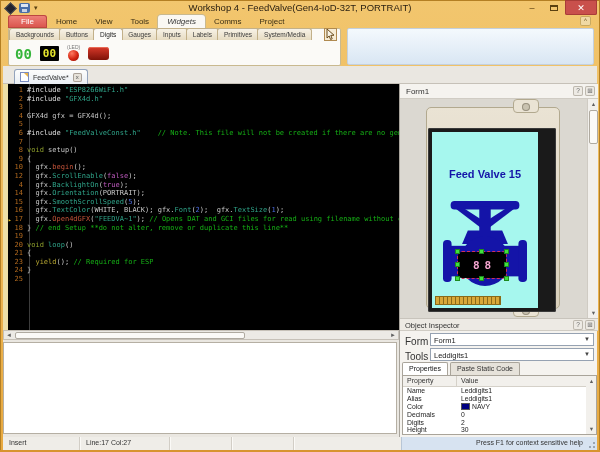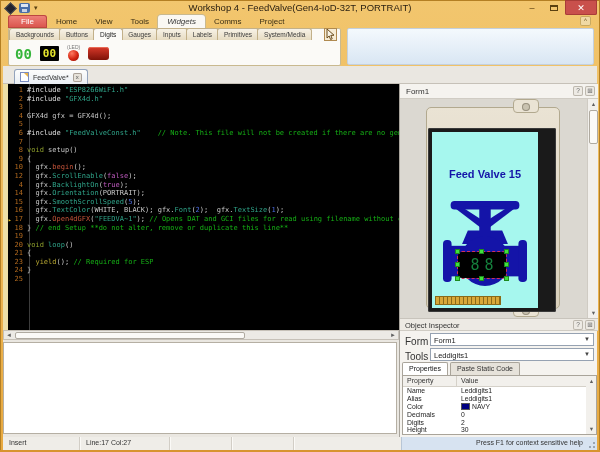--- a/index.html
+++ b/index.html
@@ -92,21 +92,21 @@
     border:1px solid #B2A98F;border-radius:5px;}
   .mtab{position:absolute;left:86px;width:26px;height:14px;background:#EAE3D4;border:1px solid #B2A98F;border-radius:4px;}
   .mtab.top{top:-9px;} .mtab.bottom{bottom:-9px;}
   .mhole{position:absolute;left:8px;top:3px;width:8px;height:8px;border-radius:50%;background:#C9C2B0;box-shadow:inset 0 0 0 1px #9A9280;}
   .bezel{position:absolute;left:1px;top:20px;width:128px;height:184px;background:#1A1A1A;border-radius:2px;box-shadow:inset 0 0 0 1px #3A3A3A;}
   .screen{position:absolute;left:4px;top:4px;width:106px;height:176px;background:#A6F7EE;overflow:hidden;}
   .screen-title{position:absolute;left:0;top:36px;width:100%;text-align:center;font-size:11px;font-weight:bold;color:#1414A8;}
   .valve{position:absolute;left:11px;top:64px;}
   .ledwidget{position:absolute;left:26px;top:120px;width:48px;height:26px;background:#000;border-radius:4px;
     outline:1px dashed #D03058;display:flex;align-items:center;justify-content:center;}
-  .ledwidget .digits{font-family:"DejaVu Sans Mono",monospace;font-weight:normal;font-size:15px;color:#15803d;letter-spacing:5px;padding-left:5px;}
+  .ledwidget .digits{font-family:"DejaVu Sans Mono",monospace;font-weight:bold;font-size:11px;color:#f9a8d4;letter-spacing:5px;padding-left:5px;}
   .handle{position:absolute;width:5px;height:5px;background:#3FE03F;box-shadow:inset 0 0 0 1px #1E8A1E;}
   .connector{position:absolute;left:8px;bottom:3px;width:66px;height:9px;border:1px solid #8A6A18;
     background:repeating-linear-gradient(90deg,#D8A838 0 3px,#8A6A18 3px 4px);}
   
   .oiheader{position:absolute;left:0;top:234px;width:198px;height:13px;background:#EDEAE4;border-top:1px solid #C8C4BC;border-bottom:1px solid #D0CCC4;}
   .oi-title{position:absolute;left:5px;top:2px;font-size:7.5px;color:#333;}
   .oirow{position:absolute;left:0;width:198px;height:15px;}
   .oirow .lbl{position:absolute;left:5px;top:4px;font-size:10px;color:#333;}
   .combo{position:absolute;left:30px;top:1px;right:4px;height:13px;background:#fff;border:1px solid #96A2B2;}
   .combo .val{position:absolute;left:3px;top:2px;font-size:7.5px;color:#222;}

